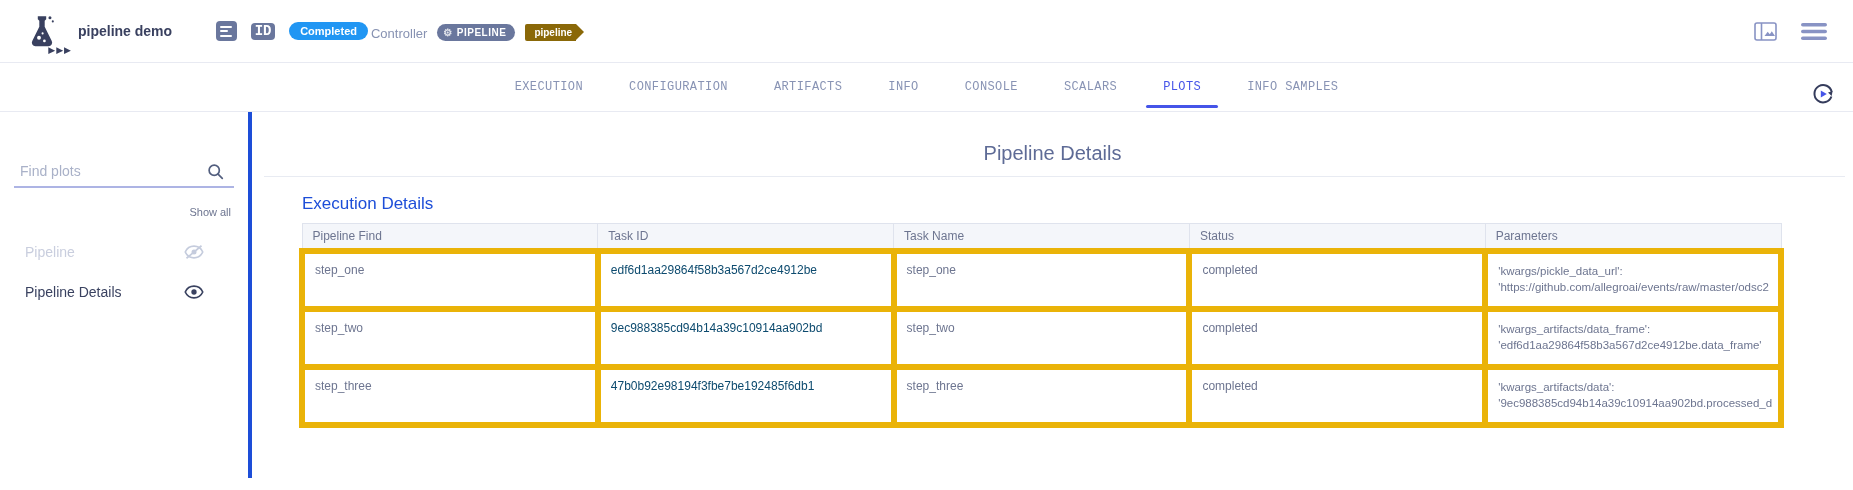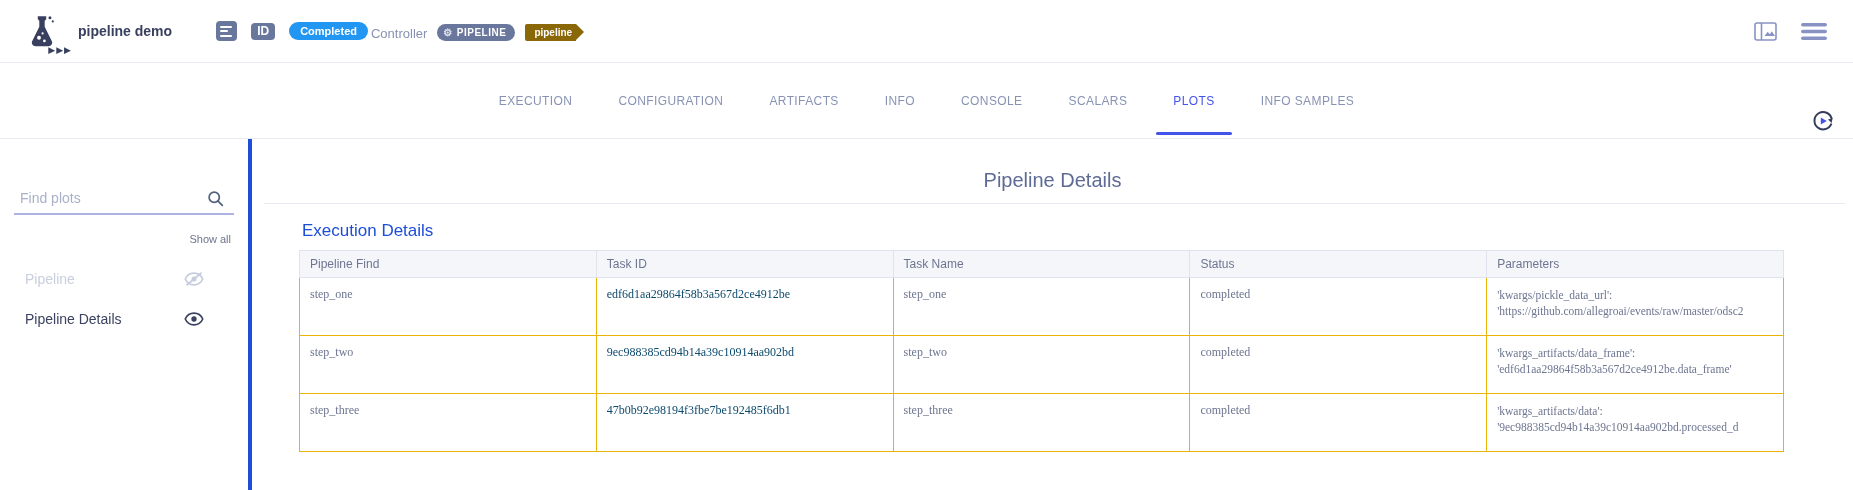--- a/index.html
+++ b/index.html
@@ -13,38 +13,38 @@
   .header { height:62px; display:flex; align-items:center; padding-left:6px; }
   .flask-wrap { width:72px; position:relative; display:flex; justify-content:center; }
   .flask-arrows { position:absolute; right:6px; bottom:-6px; font-size:9px; letter-spacing:1px; color:#39405f; }
   .h-text { display:flex; flex-direction:row; gap:3px; }
   .h-row1 { display:flex; align-items:center; }
   .exp-title { font-size:14px; font-weight:bold; color:#39405f; margin-right:44px; }
   .notes-icon { width:21px; height:20px; border-radius:4px; background:#6a779d;
     display:flex; flex-direction:column; justify-content:center; gap:2.5px; padding-left:4px; }
   .notes-icon i { display:block; height:2px; background:#fff; border-radius:1px; }
   .notes-icon i:nth-child(1){ width:12px; } .notes-icon i:nth-child(2){ width:8px; } .notes-icon i:nth-child(3){ width:12px; }
-  .id-badge { background:#6a779d; color:#fff; font-weight:bold; font-size:12px; width:24px; height:17px;
-    border-radius:4px; display:inline-flex; align-items:center; justify-content:center; margin-left:14px; }
+  .id-badge { background:#6a779d; color:#fff; font-weight:bold; font-size:14px; width:24px; height:17px;
+    border-radius:4px; display:inline-flex; align-items:center; justify-content:center; margin-left:14px;font-family:Liberation Mono, monospace; }
   .status-pill { background:#2196f3; color:#fff; font-size:11px; height:18px; padding:0 11px; border-radius:9px;
     display:inline-flex; align-items:center; font-weight:bold; margin-left:14px; }
   .h-row2 { display:flex; align-items:flex-end; gap:10px; }
   .controller { font-size:13px; color:#8792b2; }
   .sys-tag { background:#6a779d; color:#fff; font-size:10px; font-weight:bold; letter-spacing:.5px; height:17px;
     display:inline-flex; align-items:center; gap:4px; padding:0 9px 0 6px; border-radius:9px; }
   .sys-tag .gear { font-size:10px; color:rgba(255,255,255,.8); line-height:1; }
   .arrow-tag { position:relative; background:#8a6808; color:#fff; font-size:10px; font-weight:bold; height:17px;
     display:inline-flex; align-items:center; padding:0 4px 0 9px; border-radius:2px 0 0 2px; margin-right:8px; }
   .arrow-tag:after { content:''; position:absolute; left:100%; top:0;
     border-top:8.5px solid transparent; border-bottom:8.5px solid transparent; border-left:8px solid #8a6808; }
   .h-right { margin-left:auto; display:flex; align-items:center; gap:24px; padding-right:26px; }
 
   
-  .tabbar { height:77px; border-top:1px solid #e8eaf2; border-bottom:1px solid #e8eaf2;
-    display:flex; justify-content:center; gap:46px; position:relative; }
+  .tabbar { height:50px; border-top:1px solid #e8eaf2; border-bottom:1px solid #e8eaf2;
+    display:flex; justify-content:center; gap:46px; position:relative;font-family:Liberation Mono, monospace; }
   .tab { display:flex; align-items:center; font-size:12px; letter-spacing:.4px; color:#8893b4;
     font-weight:500; cursor:pointer; position:relative; }
   .tab.active { color:#4554e8; }
   .tab.active:after { content:''; position:absolute; left:-17px; right:-17px; bottom:3px; height:3px;
     background:#4554e8; border-radius:2px; }
   .refresh-btn { position:absolute; right:18px; bottom:5px; width:24px; height:24px; cursor:pointer; }
 
   
   .content { display:flex; height:366px; }
   .sidebar { width:252px; border-right:4px solid #1d4ed8; padding-top:50px; flex-shrink:0; }
@@ -61,22 +61,22 @@
   .plot-item.visible-plot .plot-label { color:#3a4260; }
 
   .main { flex:1; }
   .main-title { text-align:center; margin-top:30px; font-size:20px; font-weight:500; color:#5e6b96; }
   .main-divider { border:none; border-top:1px solid #e8ebf2; margin:11px 8px 0 12px; }
   .section-title { margin:17px 0 0 50px; font-size:17px; font-weight:500; color:#1d4ed8; }
 
   table.exec-table { margin:9px 0 0 47px; border-collapse:collapse; table-layout:fixed; width:1485px; }
   .exec-table th { background:#f4f6fa; border:1px solid #dfe3ed; height:27px; font-weight:normal;
     font-size:12px; color:#6d7590; text-align:left; padding:0 10px; white-space:nowrap; overflow:hidden; }
-  .exec-table td { border:1px solid #eab308; height:58px; vertical-align:top; padding:9px 10px 0 10px;
-    font-size:12px; color:#6d7590; white-space:nowrap; overflow:hidden;font-family:Liberation Serif, serif; }
+  .exec-table td { border:6px solid #eab308; height:58px; vertical-align:top; padding:9px 10px 0 10px;
+    font-size:12px; color:#6d7590; white-space:nowrap; overflow:hidden; }
   .task-id-link { color:#0c4a6e; cursor:pointer; }
   .param-line { font-size:11.5px; line-height:16px; }
 </style>
 </head>
 <body>
 
 <div class="header">
   <div class="flask-wrap">
     <svg width="36" height="36" viewBox="0 0 24 24">
       <path fill="#39405f" d="M9.2 2.2h5.6v1.9l-1 1v4.1l4.7 9.4a2.4 2.4 0 0 1-2.1 3.5H7.6a2.4 2.4 0 0 1-2.1-3.5l4.7-9.4V5.1l-1-1z"></path>

